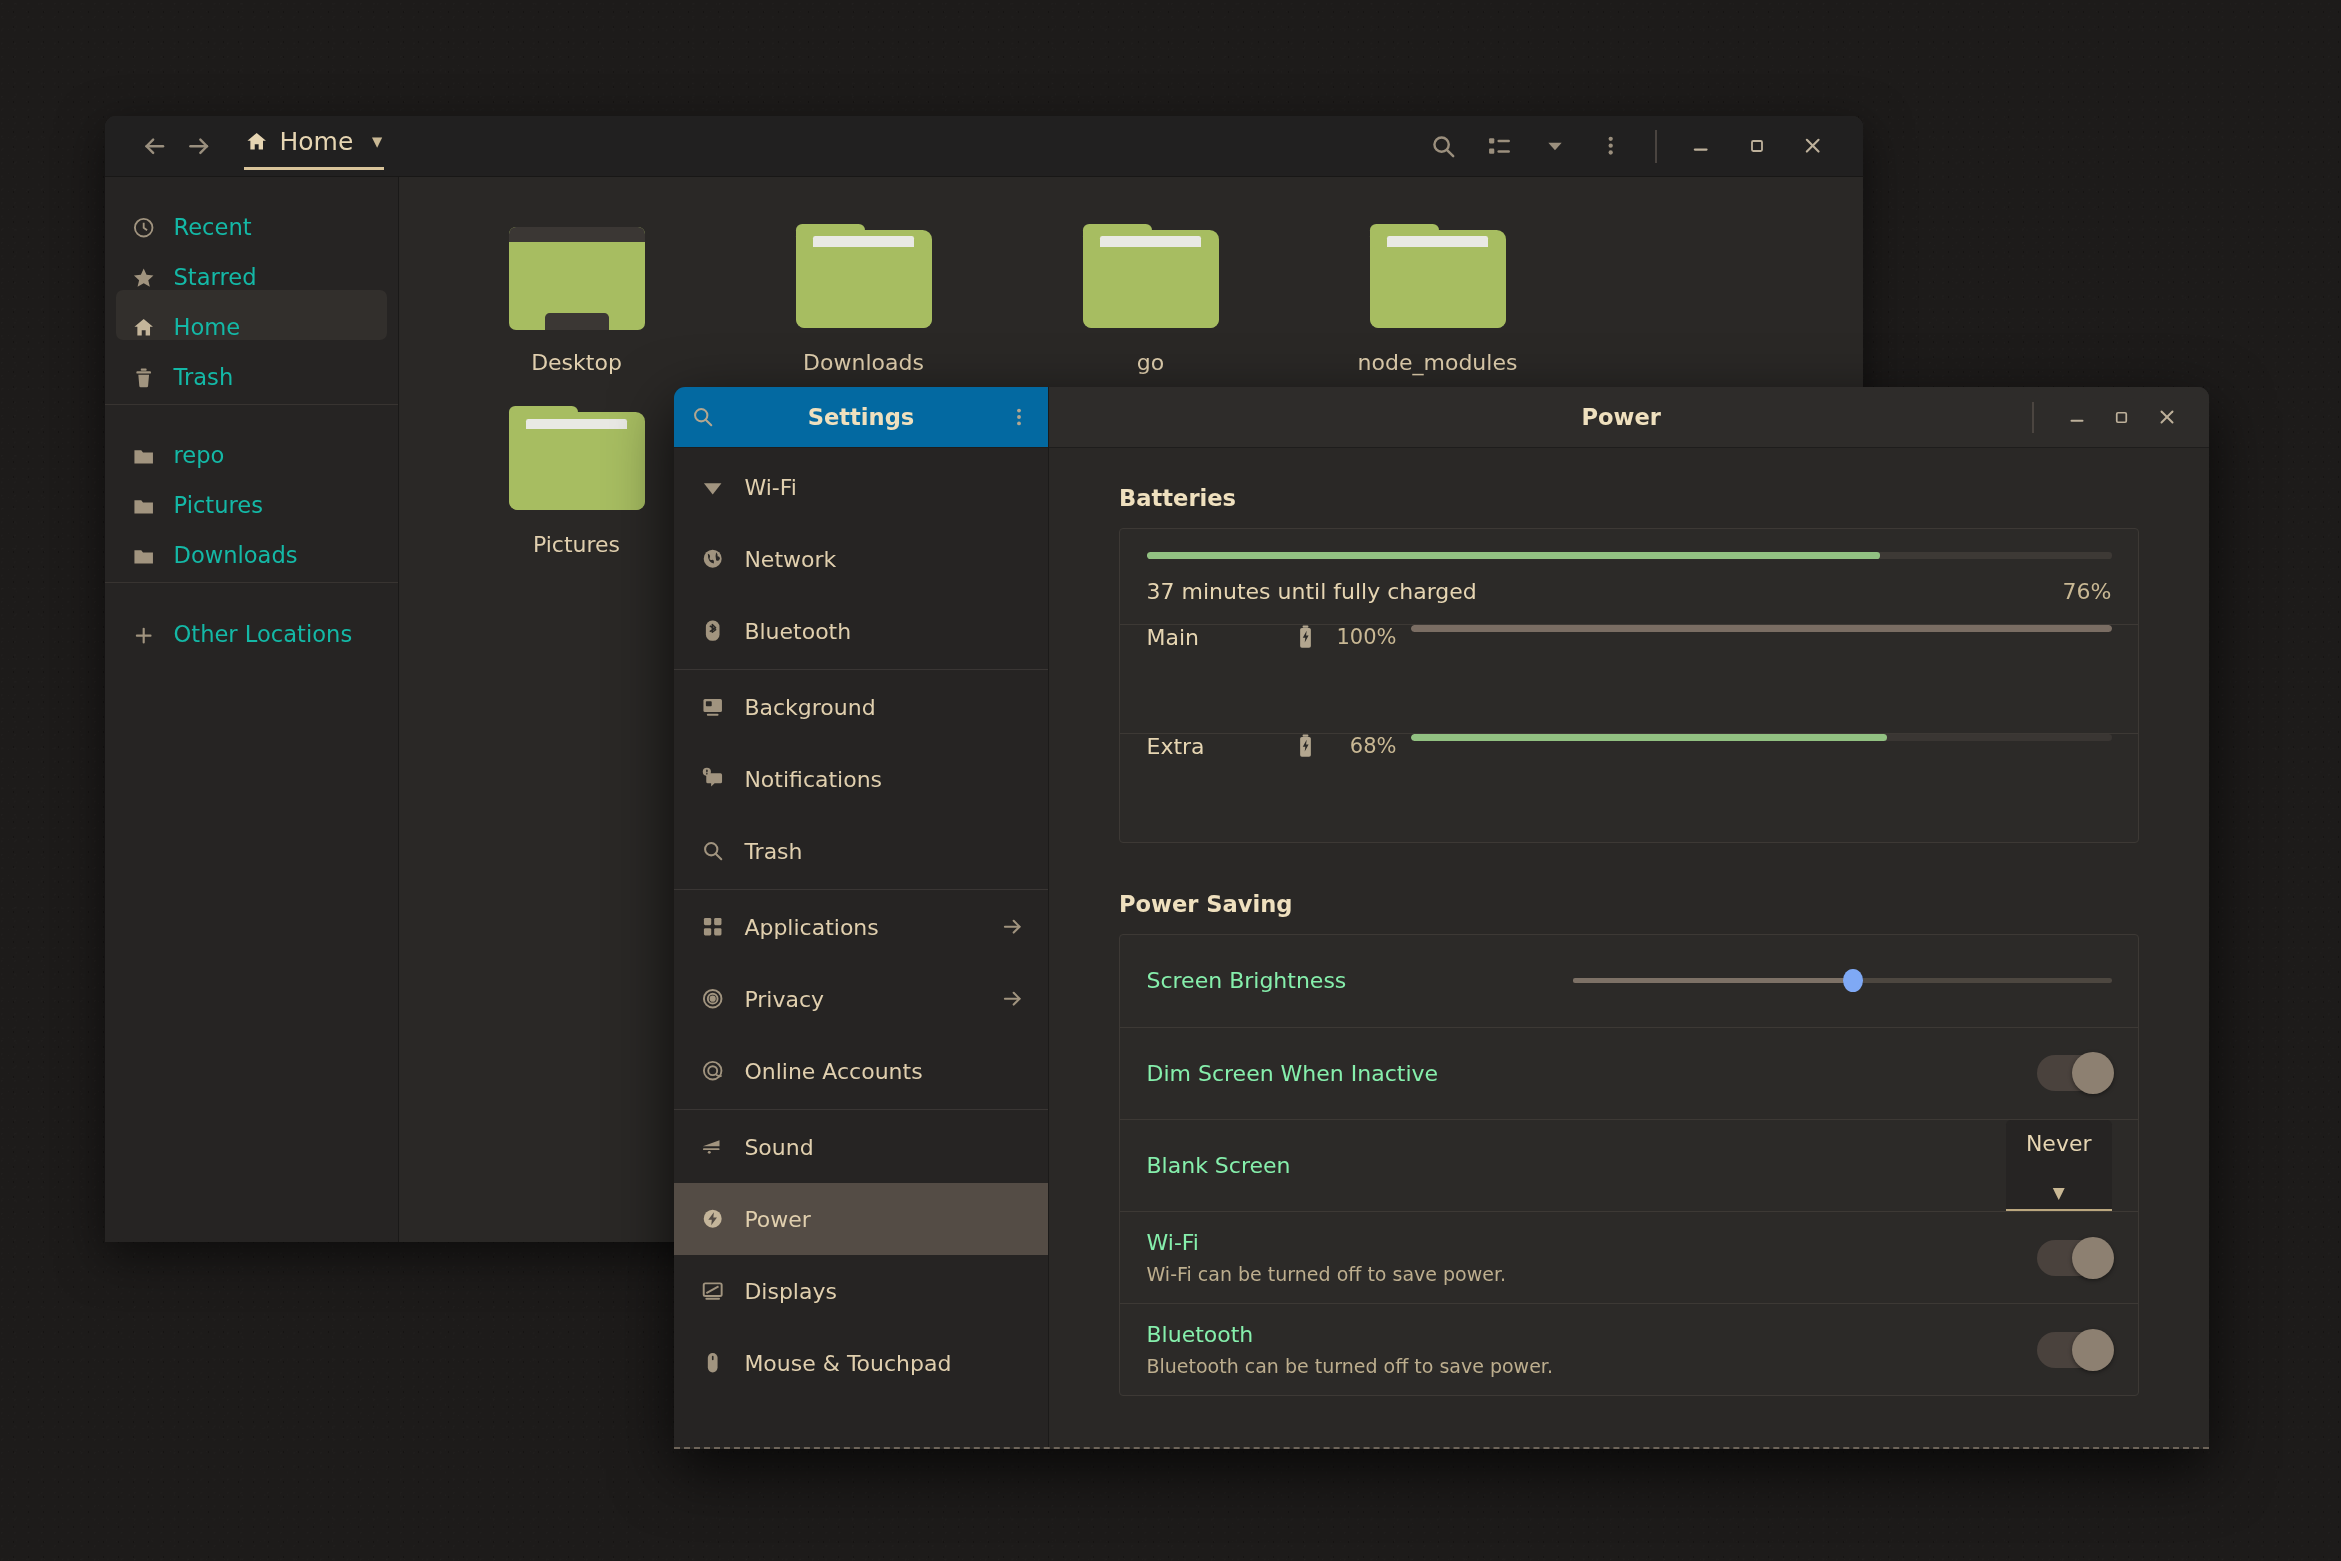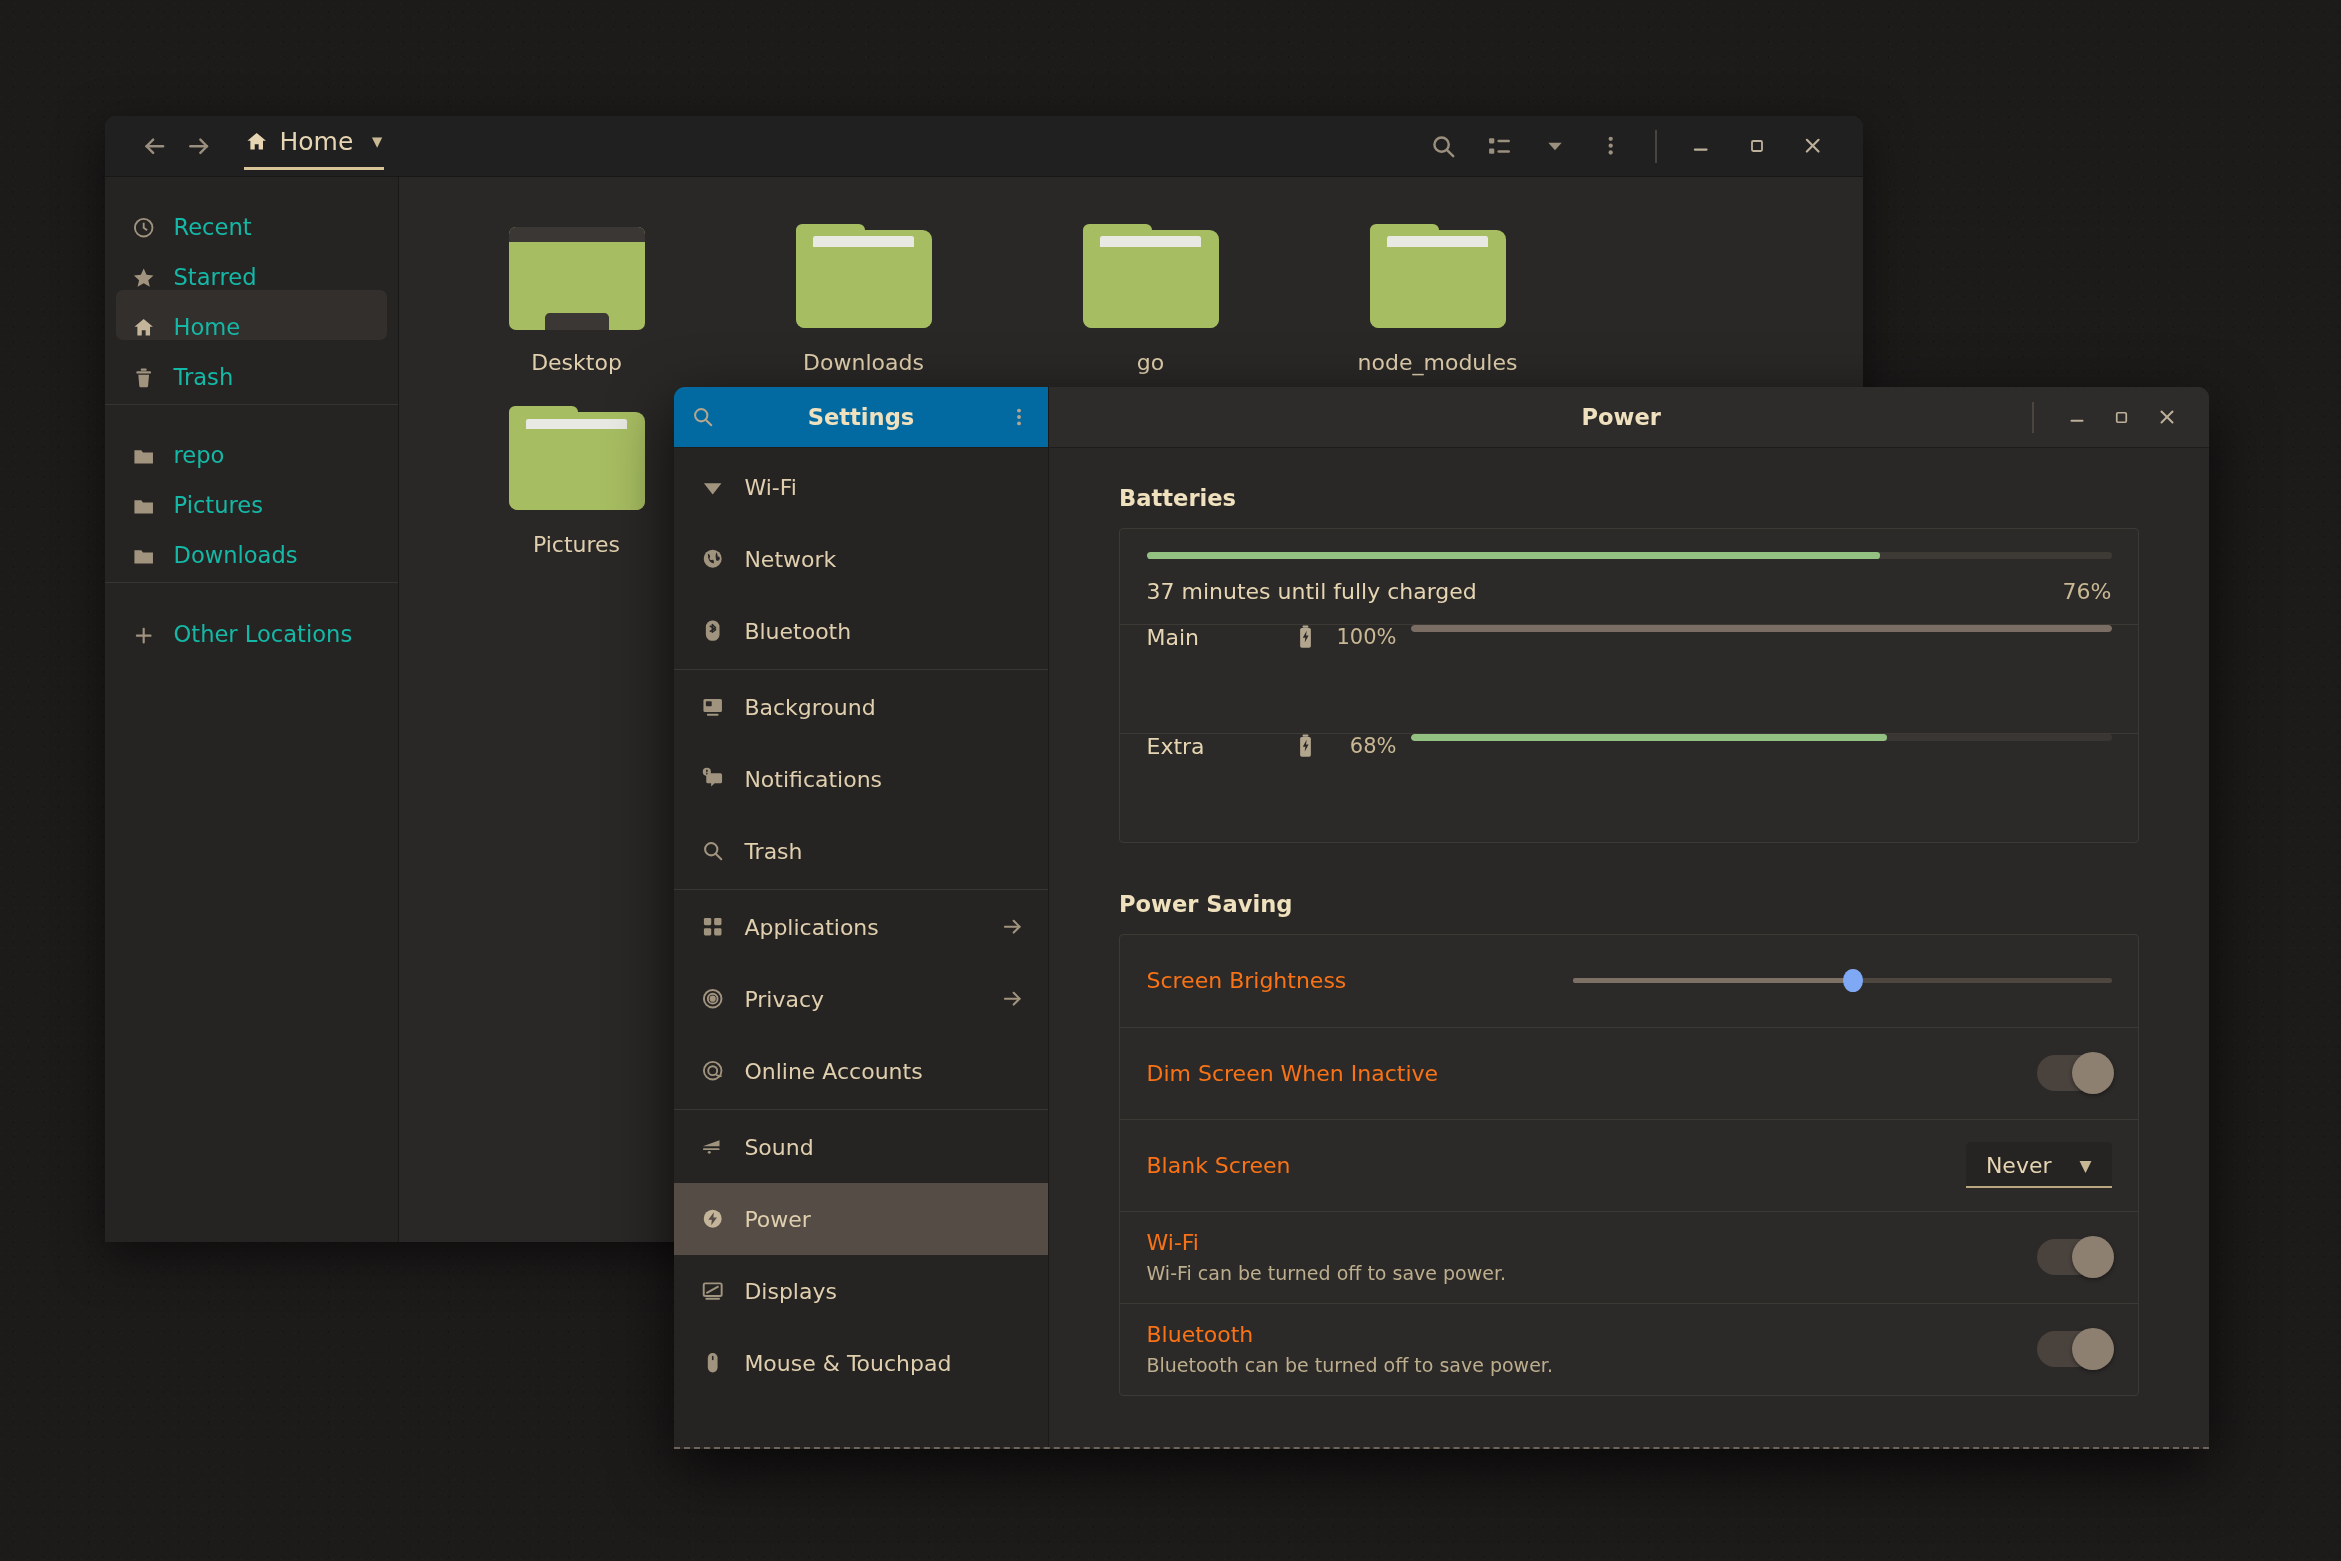--- a/index.html
+++ b/index.html
@@ -225,21 +225,21 @@
   .charge-meta .pct { margin-left: auto; color: #c9b894; }
 
   .batt-row { display: flex; align-items: flex-start; height: 109px; padding: 0 26.5px; }
   .batt-name { width: 141px; color: #e6d5b2; font-size: 22px; }
   .batt-icon { width: 36px; display: flex; align-items: center; justify-content: center; color: #b3a68f; }
   .batt-pct { width: 87px; color: #c9b894; font-size: 21px; text-align: right; padding-right: 14px; }
   .batt-track { flex: 1; height: 7px; background: #3a3633; border-radius: 3.9px; overflow: hidden; }
   .batt-fill { height: 100%; border-radius: 3.9px; }
 
   .ps-row { display: flex; align-items: center; min-height: 92px; padding: 0 26.5px; }
-  .ps-label { color: #f97316; font-size: 22px; }
+  .ps-label { color: #86efac; font-size: 22px; }
   .ps-sub { color: #bdae8e; font-size: 19px; margin-top: 7.8px; }
   .ps-spacer { flex: 1; }
 
   .slider-wrap { width: 539px; position: relative; height: 23.4px; display:flex; align-items:center; }
   .slider-track { width: 100%; height: 4.7px; background: #4d4740; border-radius: 2.3px; }
   .slider-fill { position: absolute; left:0; height: 4.7px; background: #7d7166; border-radius: 2.3px; }
   .slider-knob {
     position: absolute; width: 20px; height: 23.4px;
     background: #7fa9f5; border-radius: 50%;
     transform: translateX(-10px);
@@ -258,20 +258,21 @@
     background: #8d8071;
     box-shadow: 0 1.6px 4.7px rgba(0,0,0,0.4);
   }
 
   .combo {
     display: flex; align-items: center; gap: 28px;
     padding: 11px 20px 7.8px 20px;
     background: #262423;
     border-bottom: 2.3px solid #bba77f;
     border-radius: 4.7px 4.7px 0 0;
+    flex-direction: column;
   }
   .combo-value { color: #e6d5b2; font-size: 22px; }
   .combo-caret { color: #c9b894; font-size: 15.6px; }
 
   svg { display: block; }
 </style>
 </head>
 <body>
 
 <div id="file-manager">

